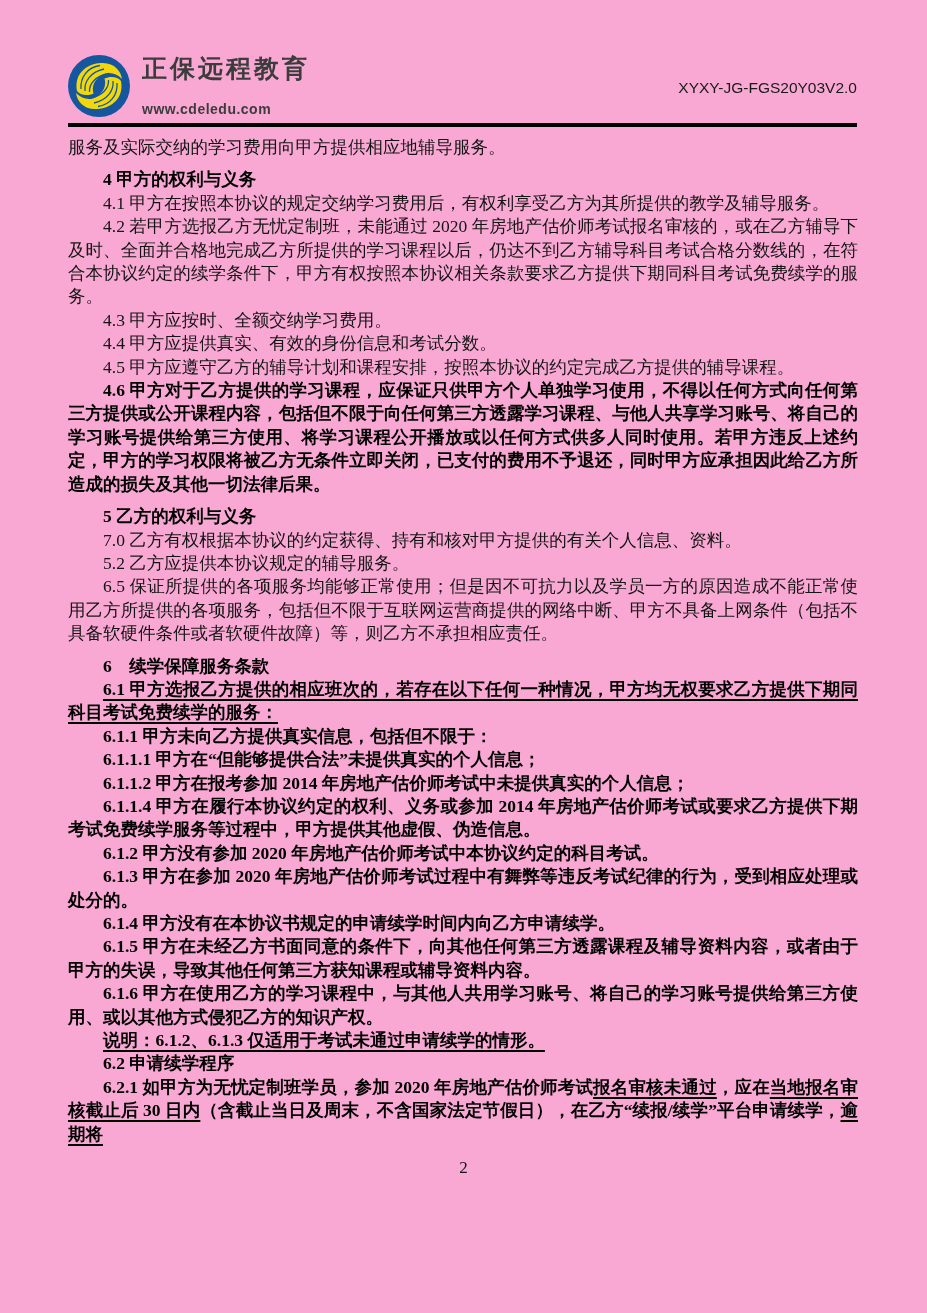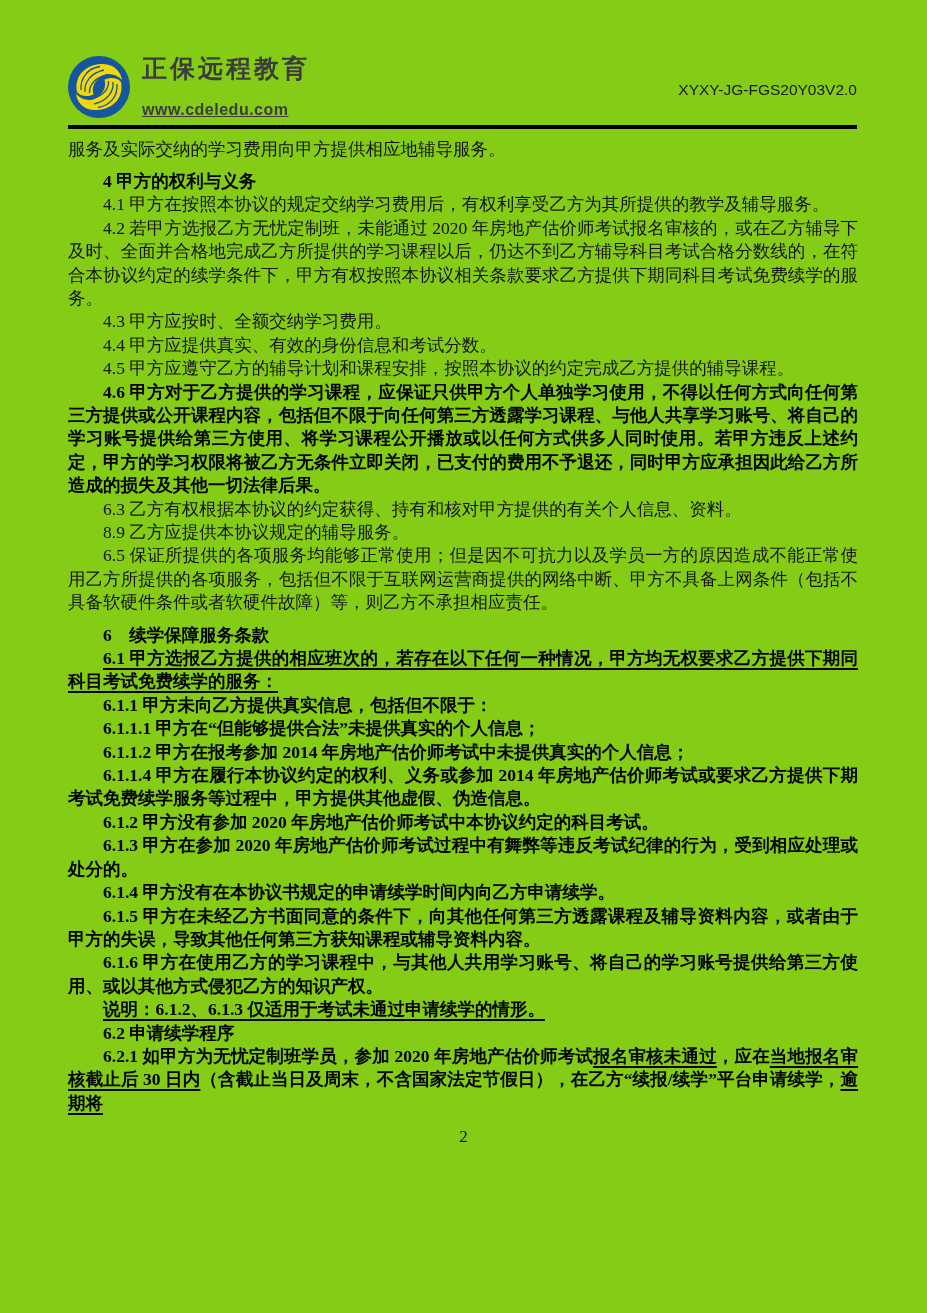--- a/index.html
+++ b/index.html
@@ -1,20 +1,20 @@
 <!DOCTYPE html>
 <html><head>
 <meta charset="utf-8">
 <style>
   html, body { margin: 0; padding: 0; background: #ffffff; }
   .page {
     position: relative;
     width: 927px;
     height: 1313px;
-    background: #84cc16;
+    background: #f9a8d4;
     overflow: hidden;
     font-family: "Liberation Serif", serif;
     color: #141414;
   }
   
   .header {
     margin: 55px 70px 0 68px;
   }
   .header-row {
     display: flex;
@@ -31,25 +31,24 @@
     font-family: "Liberation Sans", sans-serif;
     font-weight: 900;
     font-size: 25px;
     letter-spacing: 3px;
     color: #3c3c3c;
     line-height: 1.1;
   }
   .brand-url {
     font-family: "Liberation Sans", sans-serif;
     font-weight: 700;
-    font-size: 16px;
+    font-size: 14px;
     color: #3c3c3c;
     letter-spacing: 0.5px;
     margin-top: 18px;
-    text-decoration: underline;
   }
   .doc-code {
     font-family: "Liberation Sans", sans-serif;
     font-size: 15.5px;
     color: #1a1a1a;
     margin-bottom: 20px;
   }
   .header-rule {
     height: 4px;
     background: #000000;
@@ -113,22 +112,23 @@
 
   <div class="content">
     <p class="flush">服务及实际交纳的学习费用向甲方提供相应地辅导服务。</p>
     <p class="b h">4 甲方的权利与义务</p>
     <p>4.1 甲方在按照本协议的规定交纳学习费用后，有权利享受乙方为其所提供的教学及辅导服务。</p>
     <p>4.2 若甲方选报乙方无忧定制班，未能通过 2020 年房地产估价师考试报名审核的，或在乙方辅导下及时、全面并合格地完成乙方所提供的学习课程以后，仍达不到乙方辅导科目考试合格分数线的，在符合本协议约定的续学条件下，甲方有权按照本协议相关条款要求乙方提供下期同科目考试免费续学的服务。</p>
     <p>4.3 甲方应按时、全额交纳学习费用。</p>
     <p>4.4 甲方应提供真实、有效的身份信息和考试分数。</p>
     <p>4.5 甲方应遵守乙方的辅导计划和课程安排，按照本协议的约定完成乙方提供的辅导课程。</p>
     <p class="b">4.6 甲方对于乙方提供的学习课程，应保证只供甲方个人单独学习使用，不得以任何方式向任何第三方提供或公开课程内容，包括但不限于向任何第三方透露学习课程、与他人共享学习账号、将自己的学习账号提供给第三方使用、将学习课程公开播放或以任何方式供多人同时使用。若甲方违反上述约定，甲方的学习权限将被乙方无条件立即关闭，已支付的费用不予退还，同时甲方应承担因此给乙方所造成的损失及其他一切法律后果。</p>
-    <p>6.3 乙方有权根据本协议的约定获得、持有和核对甲方提供的有关个人信息、资料。</p>
-    <p>8.9 乙方应提供本协议规定的辅导服务。</p>
+    <p class="b h">5 乙方的权利与义务</p>
+    <p>7.0 乙方有权根据本协议的约定获得、持有和核对甲方提供的有关个人信息、资料。</p>
+    <p>5.2 乙方应提供本协议规定的辅导服务。</p>
     <p>6.5 保证所提供的各项服务均能够正常使用；但是因不可抗力以及学员一方的原因造成不能正常使用乙方所提供的各项服务，包括但不限于互联网运营商提供的网络中断、甲方不具备上网条件（包括不具备软硬件条件或者软硬件故障）等，则乙方不承担相应责任。</p>
     <p class="b h">6　续学保障服务条款</p>
     <p class="b u">6.1 甲方选报乙方提供的相应班次的，若存在以下任何一种情况，甲方均无权要求乙方提供下期同科目考试免费续学的服务：</p>
     <p class="b">6.1.1 甲方未向乙方提供真实信息，包括但不限于：</p>
     <p class="b">6.1.1.1 甲方在“但能够提供合法”未提供真实的个人信息；</p>
     <p class="b">6.1.1.2 甲方在报考参加 2014 年房地产估价师考试中未提供真实的个人信息；</p>
     <p class="b">6.1.1.4 甲方在履行本协议约定的权利、义务或参加 2014 年房地产估价师考试或要求乙方提供下期考试免费续学服务等过程中，甲方提供其他虚假、伪造信息。</p>
     <p class="b">6.1.2 甲方没有参加 2020 年房地产估价师考试中本协议约定的科目考试。</p>
     <p class="b">6.1.3 甲方在参加 2020 年房地产估价师考试过程中有舞弊等违反考试纪律的行为，受到相应处理或处分的。</p>
     <p class="b">6.1.4 甲方没有在本协议书规定的申请续学时间内向乙方申请续学。</p>

